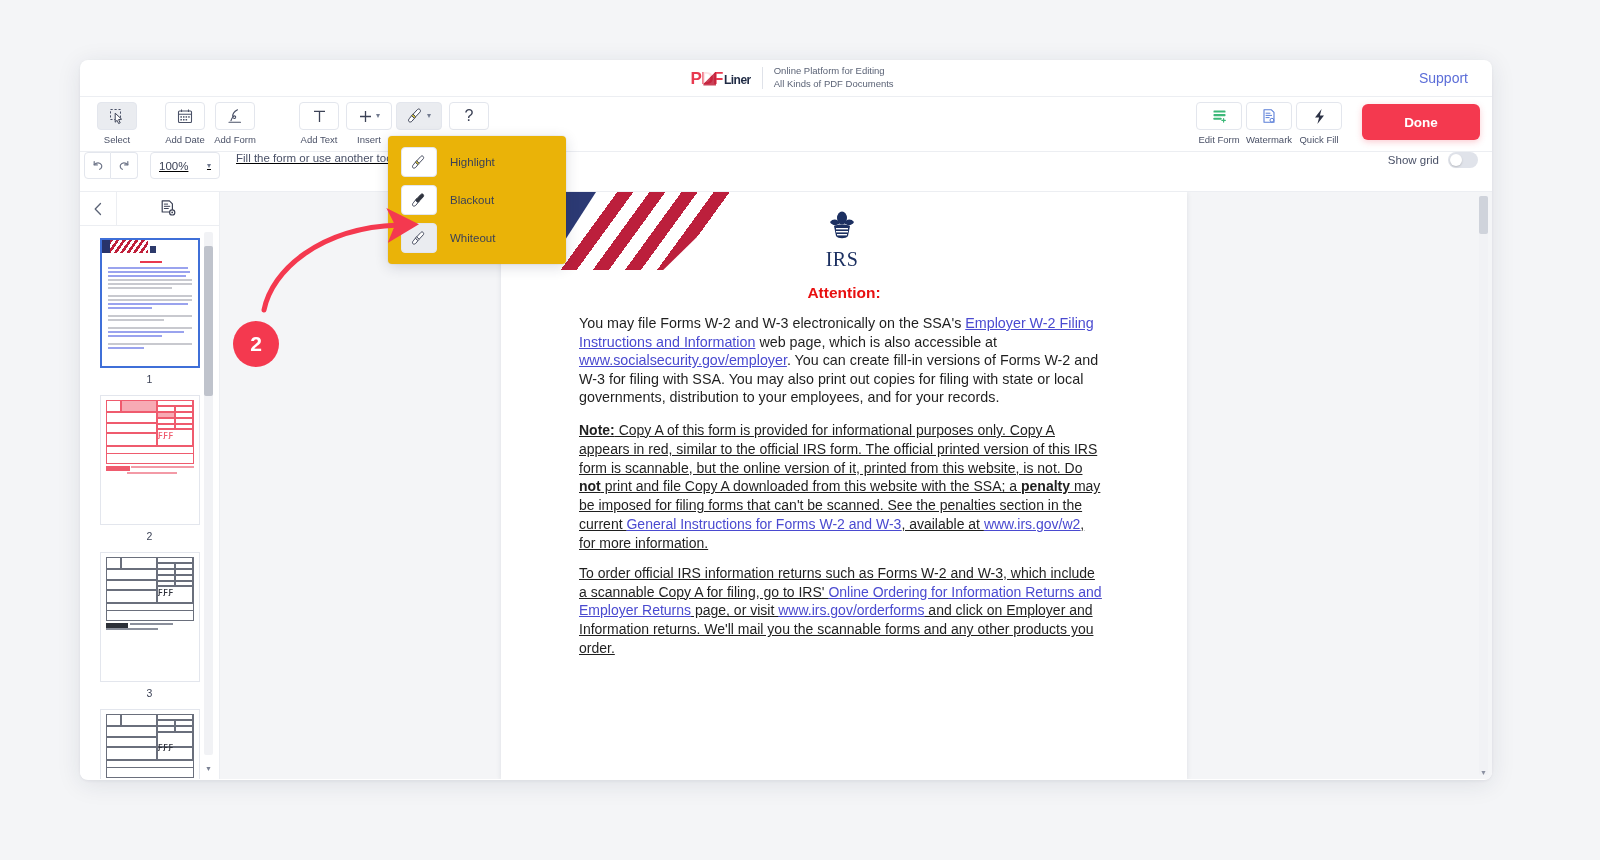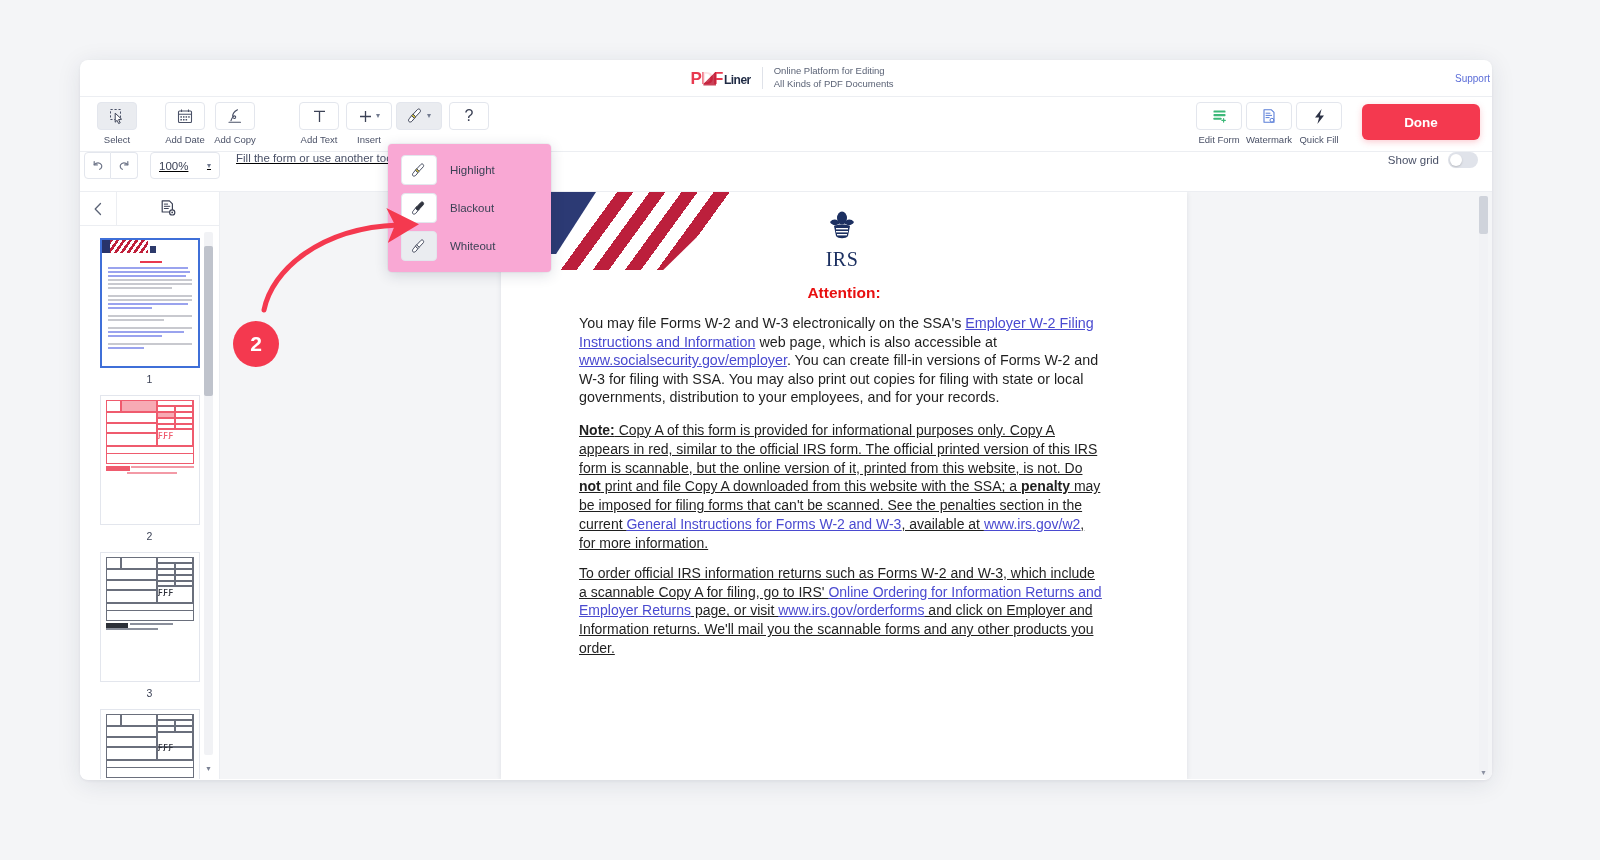--- a/index.html
+++ b/index.html
@@ -39,21 +39,21 @@
     clip-path: polygon(0 0, 100% 0, 100% 100%, 0 100%);
     opacity:0.85; pointer-events:none;
   }
   .logo-div { width:1px; height:22px; background:#dfe2e9; margin:0 11px; }
   .logo-tag { font-size: 9.5px; color:#5b6376; line-height:1.32; }
   .header-title {
     position:absolute; left:0; right:0; text-align:center;
     font-size:11.5px; color:#3c4256;
   }
   .support-link {
-    position:absolute; right:2px; font-size:10px; color:#5b6dd8; cursor:pointer;
+    position:absolute; right:24px; font-size:14px; color:#5b6dd8; cursor:pointer;
   }
 
   
   .toolbar {
     position: relative;
     height: 55px;
     border-bottom: 1px solid #eceef2;
     display:flex; align-items:flex-start;
     padding-top: 5px;
   }
@@ -184,22 +184,22 @@
     color:#e81010; font-size:15.5px; font-weight:bold; }
 
   .doc-body { position:absolute; left:78px; top:122px; width: 524px; color:#1f1f1f; }
   .p1 { font-size:14.3px; line-height:1.30; margin-bottom:14px; }
   .p { font-size:14px; line-height:1.345; margin-bottom:11px;text-decoration:underline; }
   .lk { color:#4a4ad0; text-decoration:underline; }
   b { font-weight:bold; }
 
   
   .dropdown {
-    position:absolute; left: 308px; top: 84px; width: 163px;
-    background:#f9a8d4; border-radius:4px;
+    position:absolute; left: 308px; top: 76px; width: 178px;
+    background:#eab308; border-radius:4px;
     box-shadow: 0 3px 14px rgba(30,40,70,0.16), 0 0 0 1px rgba(30,40,70,0.04);
     padding: 10px 0 10px 0; z-index: 40;
   }
   .dd-item { display:flex; align-items:center; height:32px; padding-left:13px; cursor:pointer; margin-bottom:6px; }
   .dd-item:last-child { margin-bottom:0; }
   .dd-box {
     width: 36px; height: 30px; border:1px solid #e3e6ed; border-radius:4px; background:#fff;
     display:flex; align-items:center; justify-content:center;
   }
   .dd-item.sel .dd-box { background:#eaecf0; }
@@ -271,21 +271,21 @@
         <div class="lbl">Add Date</div>
       </div>
 
       <div class="tool">
         <div class="box">
           <svg class="icon" width="16" height="16" viewBox="0 0 16 16">
             <path d="M10.5 1.8 C7 3.6 5.4 6.6 5.8 9 C6.1 10.8 8.2 11 8.6 9.4 C8.9 8 7.5 7.4 6.3 8.6 C5 9.9 4.2 11.5 4 12.6" fill="none" stroke="#4a5167" stroke-width="1.15" stroke-linecap="round"></path>
             <line x1="2" y1="14.2" x2="13.5" y2="14.2" stroke="#4a5167" stroke-width="1.15" stroke-linecap="round"></line>
           </svg>
         </div>
-        <div class="lbl">Add Copy</div>
+        <div class="lbl">Add Form</div>
       </div>
 
       <div class="sep-lg"></div>
 
       <div class="tool">
         <div class="box">
           <svg class="icon" width="17" height="17" viewBox="0 0 17 17">
             <line x1="3" y1="3.4" x2="14" y2="3.4" stroke="#3c4256" stroke-width="1.3"></line>
             <line x1="8.5" y1="3.4" x2="8.5" y2="14" stroke="#3c4256" stroke-width="1.3"></line>
           </svg>

